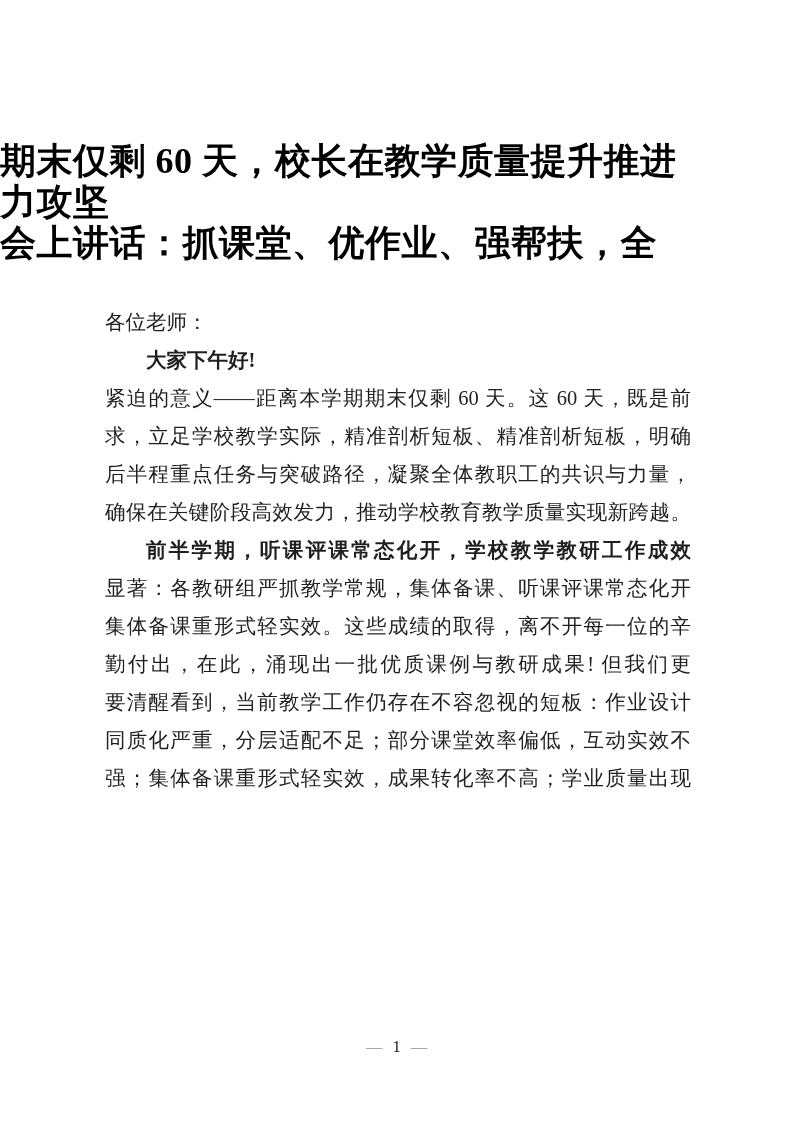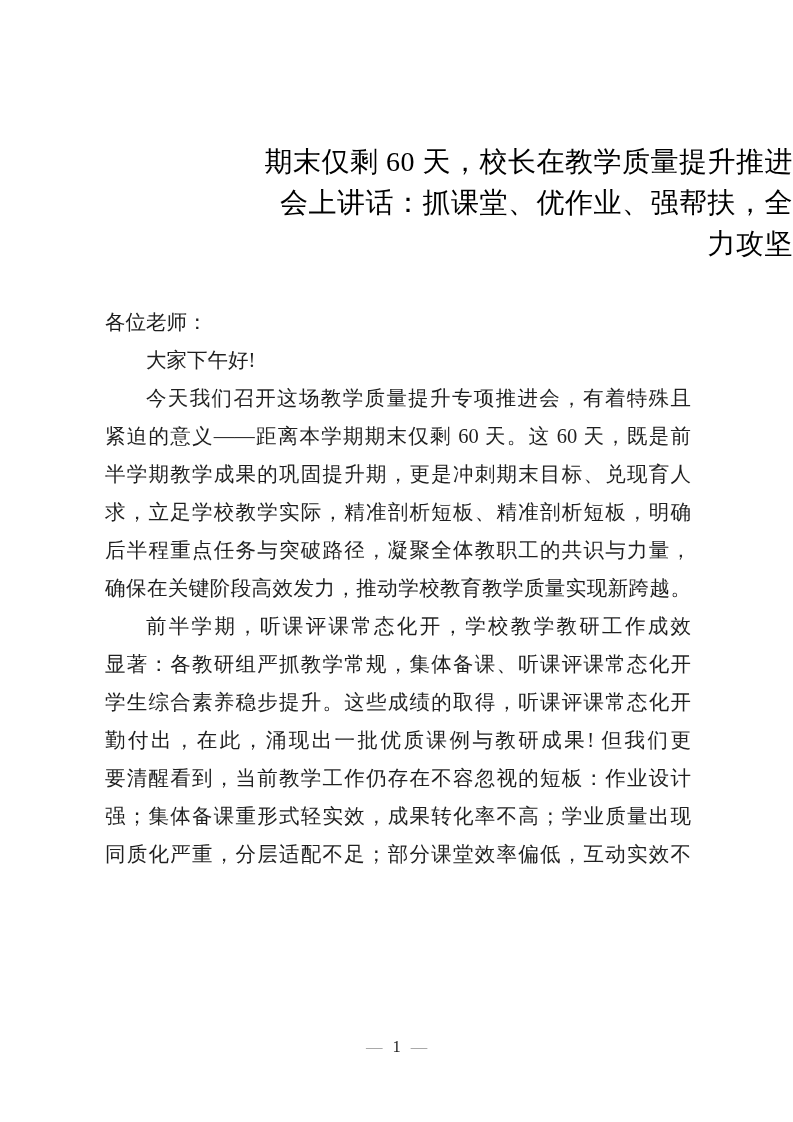--- a/index.html
+++ b/index.html
@@ -12,79 +12,77 @@
     color:#1a1a1a;
     overflow:hidden;
   }
   
   .title-block {
     position:absolute;
     top:141px; left:0; right:0;
   }
   .title-line {
     height:41px; line-height:41px;
-    text-align:right;
-    font-size:28px;
-    font-weight:400;
+    text-align:left;
+    font-size:36px;
+    font-weight:700;
     color:#000000;
     letter-spacing:0.5px;
     white-space:nowrap;
   }
   
   .body-block {
     position:absolute;
     top:303px; left:105px;
     width:586px;
     font-size:20.5px;
   }
   .bline {
     height:38px; line-height:38px;
     text-align:justify;
     color:#1f1f1f;
   }
   .bline.justify { text-align-last:justify; }
   .bline.plain   { text-align:left; text-align-last:left; }
-  .bline.indent  { padding-left:41px; }
+  .bline.indent  { padding-left:41px;font-weight:bold; }
   
   .footer {
     position:absolute;
     top:1036px; left:0; right:0;
     height:22px; line-height:22px;
     text-align:center;
     font-size:16.5px;
   }
   .footer .dash { color:#9b9b9b; }
   .footer .pagenum { color:#1a1a1a; margin:0 10px; }
 </style>
 </head>
 <body>
 
 <div class="page">
 
   <div class="title-block">
       <div class="title-line">期末仅剩 60 天，校长在教学质量提升推进</div>
+      <div class="title-line">力攻坚</div>
       <div class="title-line">会上讲话：抓课堂、优作业、强帮扶，全</div>
-      <div class="title-line">力攻坚</div>
     </div>
 
   <div class="body-block">
       <div class="bline plain">各位老师：</div>
       <div class="bline plain indent">大家下午好!</div>
-      <div class="bline justify indent">今天我们召开这场教学质量提升专项推进会，有着特殊且</div>
       <div class="bline justify">紧迫的意义——距离本学期期末仅剩 60 天。这 60 天，既是前</div>
-      <div class="bline justify">半学期教学成果的巩固提升期，更是冲刺期末目标、兑现育人</div>
       <div class="bline justify">求，立足学校教学实际，精准剖析短板、精准剖析短板，明确</div>
       <div class="bline justify">后半程重点任务与突破路径，凝聚全体教职工的共识与力量，</div>
       <div class="bline justify">确保在关键阶段高效发力，推动学校教育教学质量实现新跨越。</div>
       <div class="bline justify indent">前半学期，听课评课常态化开，学校教学教研工作成效</div>
       <div class="bline justify">显著：各教研组严抓教学常规，集体备课、听课评课常态化开</div>
-      <div class="bline justify">学生综合素养稳步提升。这些成绩的取得，听课评课常态化开</div>
+      <div class="bline justify">集体备课重形式轻实效。这些成绩的取得，离不开每一位的辛</div>
       <div class="bline justify">勤付出，在此，涌现出一批优质课例与教研成果! 但我们更</div>
       <div class="bline justify">要清醒看到，当前教学工作仍存在不容忽视的短板：作业设计</div>
+      <div class="bline justify">同质化严重，分层适配不足；部分课堂效率偏低，互动实效不</div>
       <div class="bline justify">强；集体备课重形式轻实效，成果转化率不高；学业质量出现</div>
-      <div class="bline justify">同质化严重，分层适配不足；部分课堂效率偏低，互动实效不</div>
     </div>
 
   <div class="footer">
     <span class="dash">—</span><span class="pagenum">1</span><span class="dash">—</span>
   </div>
 
 </div>
 
 </body></html>

